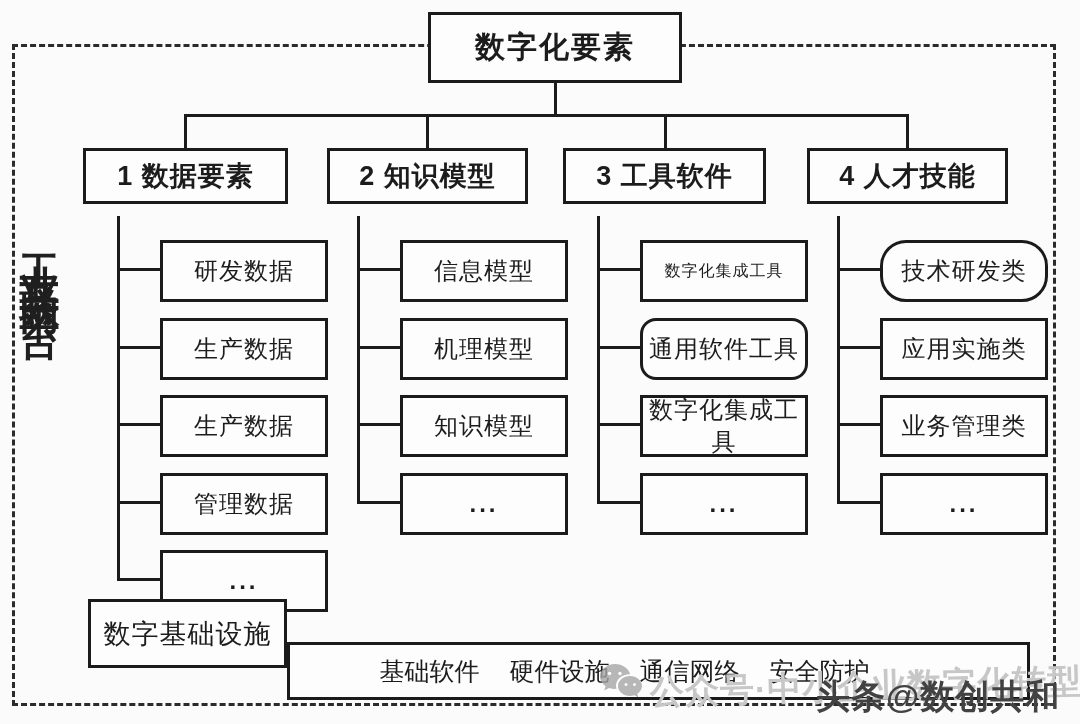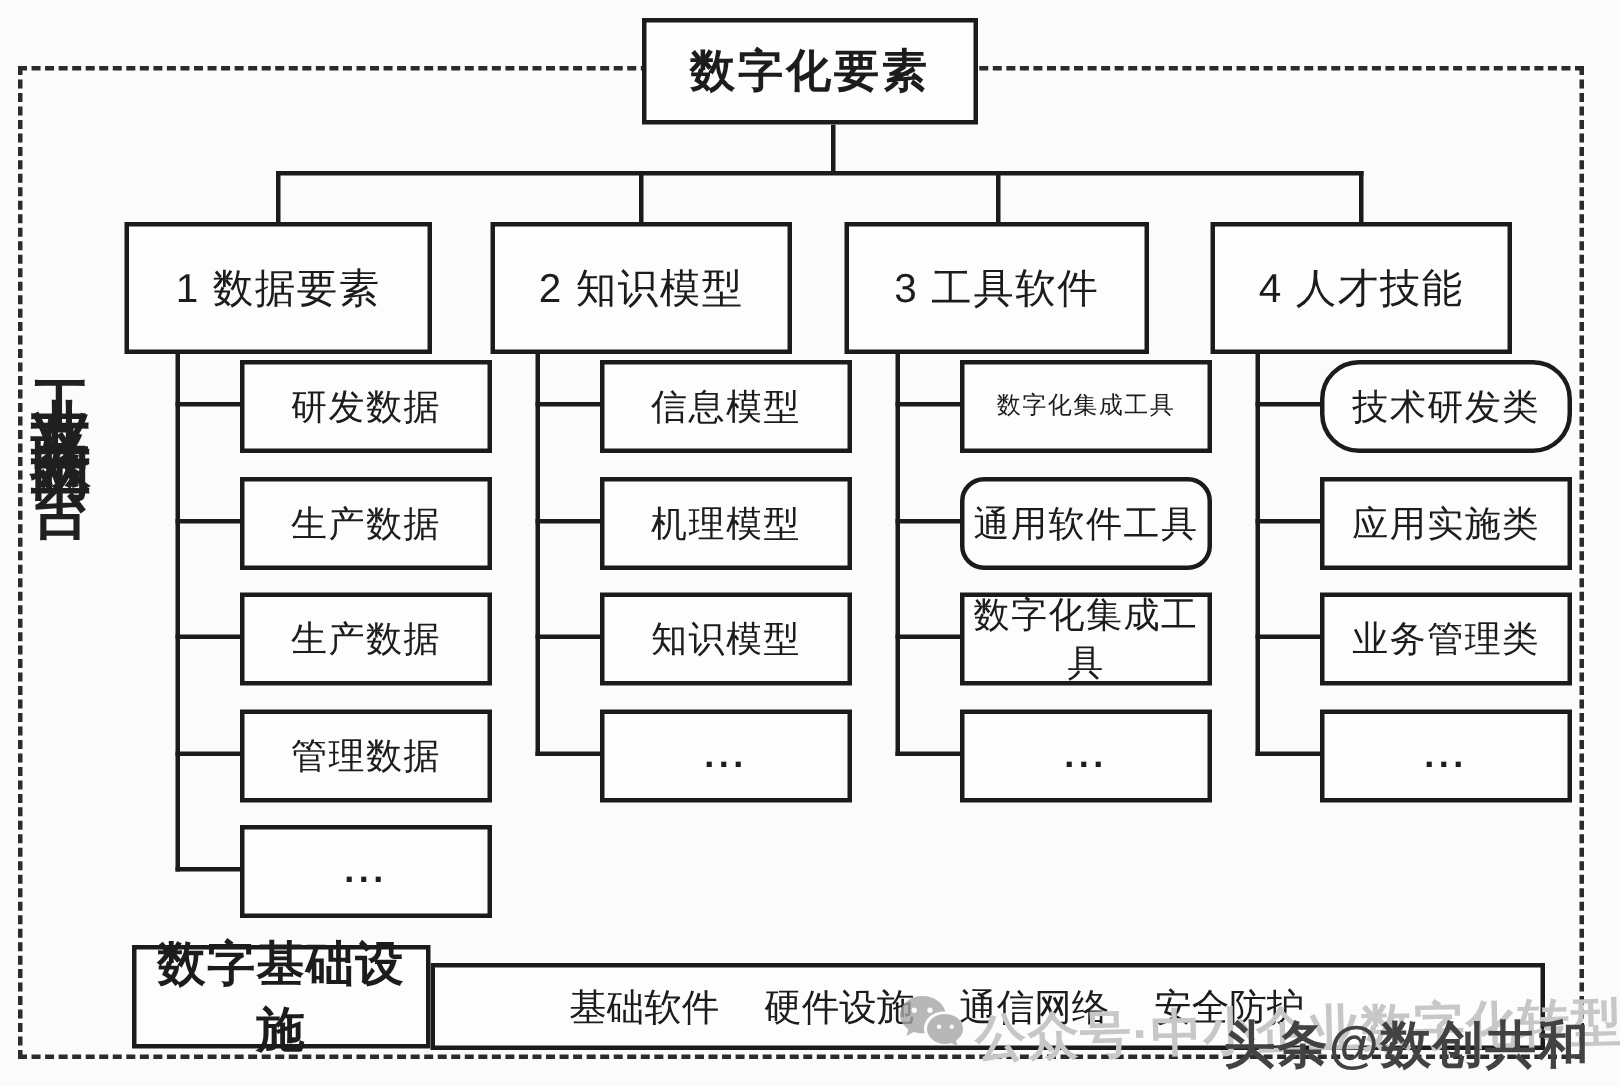--- a/index.html
+++ b/index.html
@@ -16,36 +16,36 @@
   .dashed-frame{
     position:absolute;left:12px;top:44px;width:1044px;height:662px;
     border:3px dashed #2b2b2b;z-index:0;background:transparent;box-sizing:border-box;
   }
   .box{
     position:absolute;background:#fdfdfd;border:3px solid #1b1b1b;
     display:flex;align-items:center;justify-content:center;
     box-sizing:border-box;text-align:center;z-index:2;color:#1c1c1c;
   }
   .line{position:absolute;background:#1b1b1b;z-index:1;}
-  .root-box{left:428px;top:12px;width:224px;height:71px;font-size:30px;font-weight:700;letter-spacing:2px;}
-  .branch-box{top:148px;height:88px;font-size:27px;font-weight:400;letter-spacing:1px;}
+  .root-box{left:428px;top:12px;width:254px;height:71px;font-size:30px;font-weight:700;letter-spacing:2px;}
+  .branch-box{top:148px;height:56px;font-size:27px;font-weight:700;letter-spacing:1px;}
   .child-box{width:168px;height:62px;font-size:24px;font-weight:500;letter-spacing:1px;}
   .child-box .wrap2{display:inline-block;width:132px;line-height:1.2;font-size:16px;}
   .dots{font-weight:700;letter-spacing:3px;font-size:24px;}
   .platform-label{
     position:absolute;left:20px;top:222px;z-index:1;
     writing-mode:vertical-lr;text-orientation:upright;
     font-size:40px;font-weight:600;letter-spacing:11px;color:#1f1f1f;line-height:1;
   }
   .infra-wide-box{
     left:287px;top:642px;width:743px;height:58px;z-index:1;
     font-size:25px;font-weight:500;
   }
   .infra-wide-box .items{display:flex;gap:30px;transform:translateX(-34px);}
-  .infra-label-box{left:88px;top:630px;width:199px;height:69px;font-size:32px;font-weight:700;letter-spacing:1px;}
+  .infra-label-box{left:88px;top:599px;width:199px;height:69px;font-size:27px;font-weight:400;letter-spacing:1px;}
   .wm-light{
     position:absolute;left:650px;top:664px;z-index:3;white-space:nowrap;
     font-size:34px;font-weight:600;color:#c7c7c7;letter-spacing:1px;
     transform:rotate(-1.5deg);
   }
   .wm-dark{
     position:absolute;left:816px;top:674px;z-index:4;white-space:nowrap;
     font-size:34px;font-weight:700;color:#424242;letter-spacing:1px;
   }
   .wm-icon{position:absolute;left:596px;top:658px;z-index:3;opacity:.8;}

